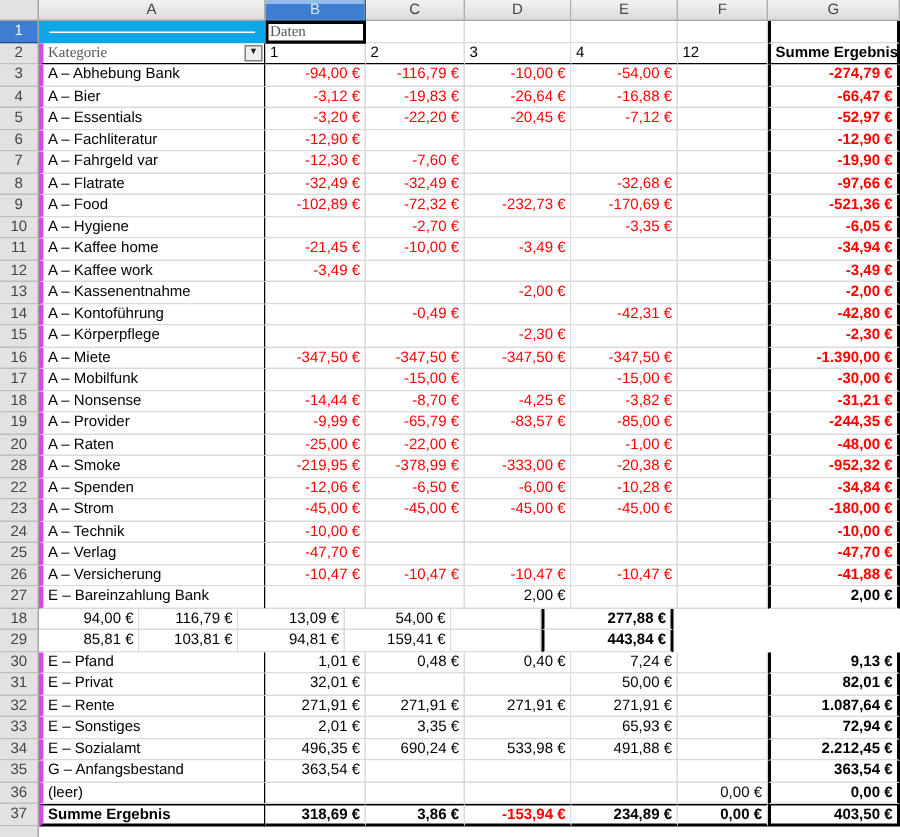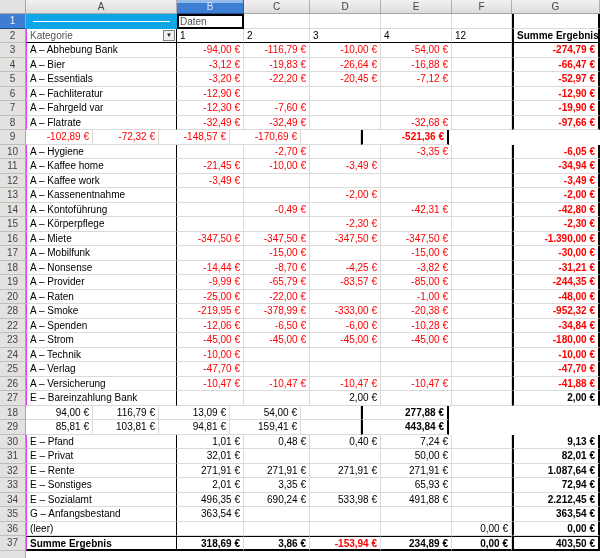--- a/index.html
+++ b/index.html
@@ -41,24 +41,24 @@
     line-height:13.5px; overflow:hidden; white-space:nowrap; flex:none;
     position:relative;
   }
   .cA { width:151px; } .cB { width:67px; } .cC { width:66px; }
   .cD { width:71px; } .cE { width:71px; } .cF { width:60px; } .cG { width:88px; }
 
   .label { padding-left:3px; text-align:left; }
   .num   { padding-right:3px; text-align:right; }
   .red   { color:#ff0000; }
   .bold  { font-weight:bold; }
-  .gray  { color:#555; }
-
-  
-  .bl-black { border-left:1px solid #d946ef; }
+  .gray  { color:#555;font-family:Liberation Serif, serif; }
+
+  
+  .bl-black { border-left:3px solid #d946ef; }
   .br-black { border-right:1px solid #000; }
   .bb-black { border-bottom:1px solid #000; }
   .bt-black { border-top:1px solid #000; }
   .bl-thick { border-left:2px solid #000; }
   .br-thick { border-right:2px solid #000; }
   .bb-thick { border-bottom:2px solid #000; }
   .bt-gray  { border-top:1px solid #dadada; }
 
   
   .cursor { outline:2px solid #000; outline-offset:-2px; z-index:5; }
@@ -174,23 +174,24 @@
         <div class="cell cA label bl-black br-black">A – Flatrate</div>
         <div class="cell cB num red">-32,49 €</div>
         <div class="cell cC num red">-32,49 €</div>
         <div class="cell cD num"></div>
         <div class="cell cE num red">-32,68 €</div>
         <div class="cell cF num"></div>
         <div class="cell cG num red bold bl-thick br-thick">-97,66 €</div>
       </div>
       <div class="sheetrow">
         <div class="rowhead">9</div>
+        <div class="cell cA label bl-black br-black">A – Food</div>
         <div class="cell cB num red">-102,89 €</div>
         <div class="cell cC num red">-72,32 €</div>
-        <div class="cell cD num red">-148,57 €</div>
+        <div class="cell cD num red">-232,73 €</div>
         <div class="cell cE num red">-170,69 €</div>
         <div class="cell cF num"></div>
         <div class="cell cG num red bold bl-thick br-thick">-521,36 €</div>
       </div>
       <div class="sheetrow">
         <div class="rowhead">10</div>
         <div class="cell cA label bl-black br-black">A – Hygiene</div>
         <div class="cell cB num"></div>
         <div class="cell cC num red">-2,70 €</div>
         <div class="cell cD num"></div>

